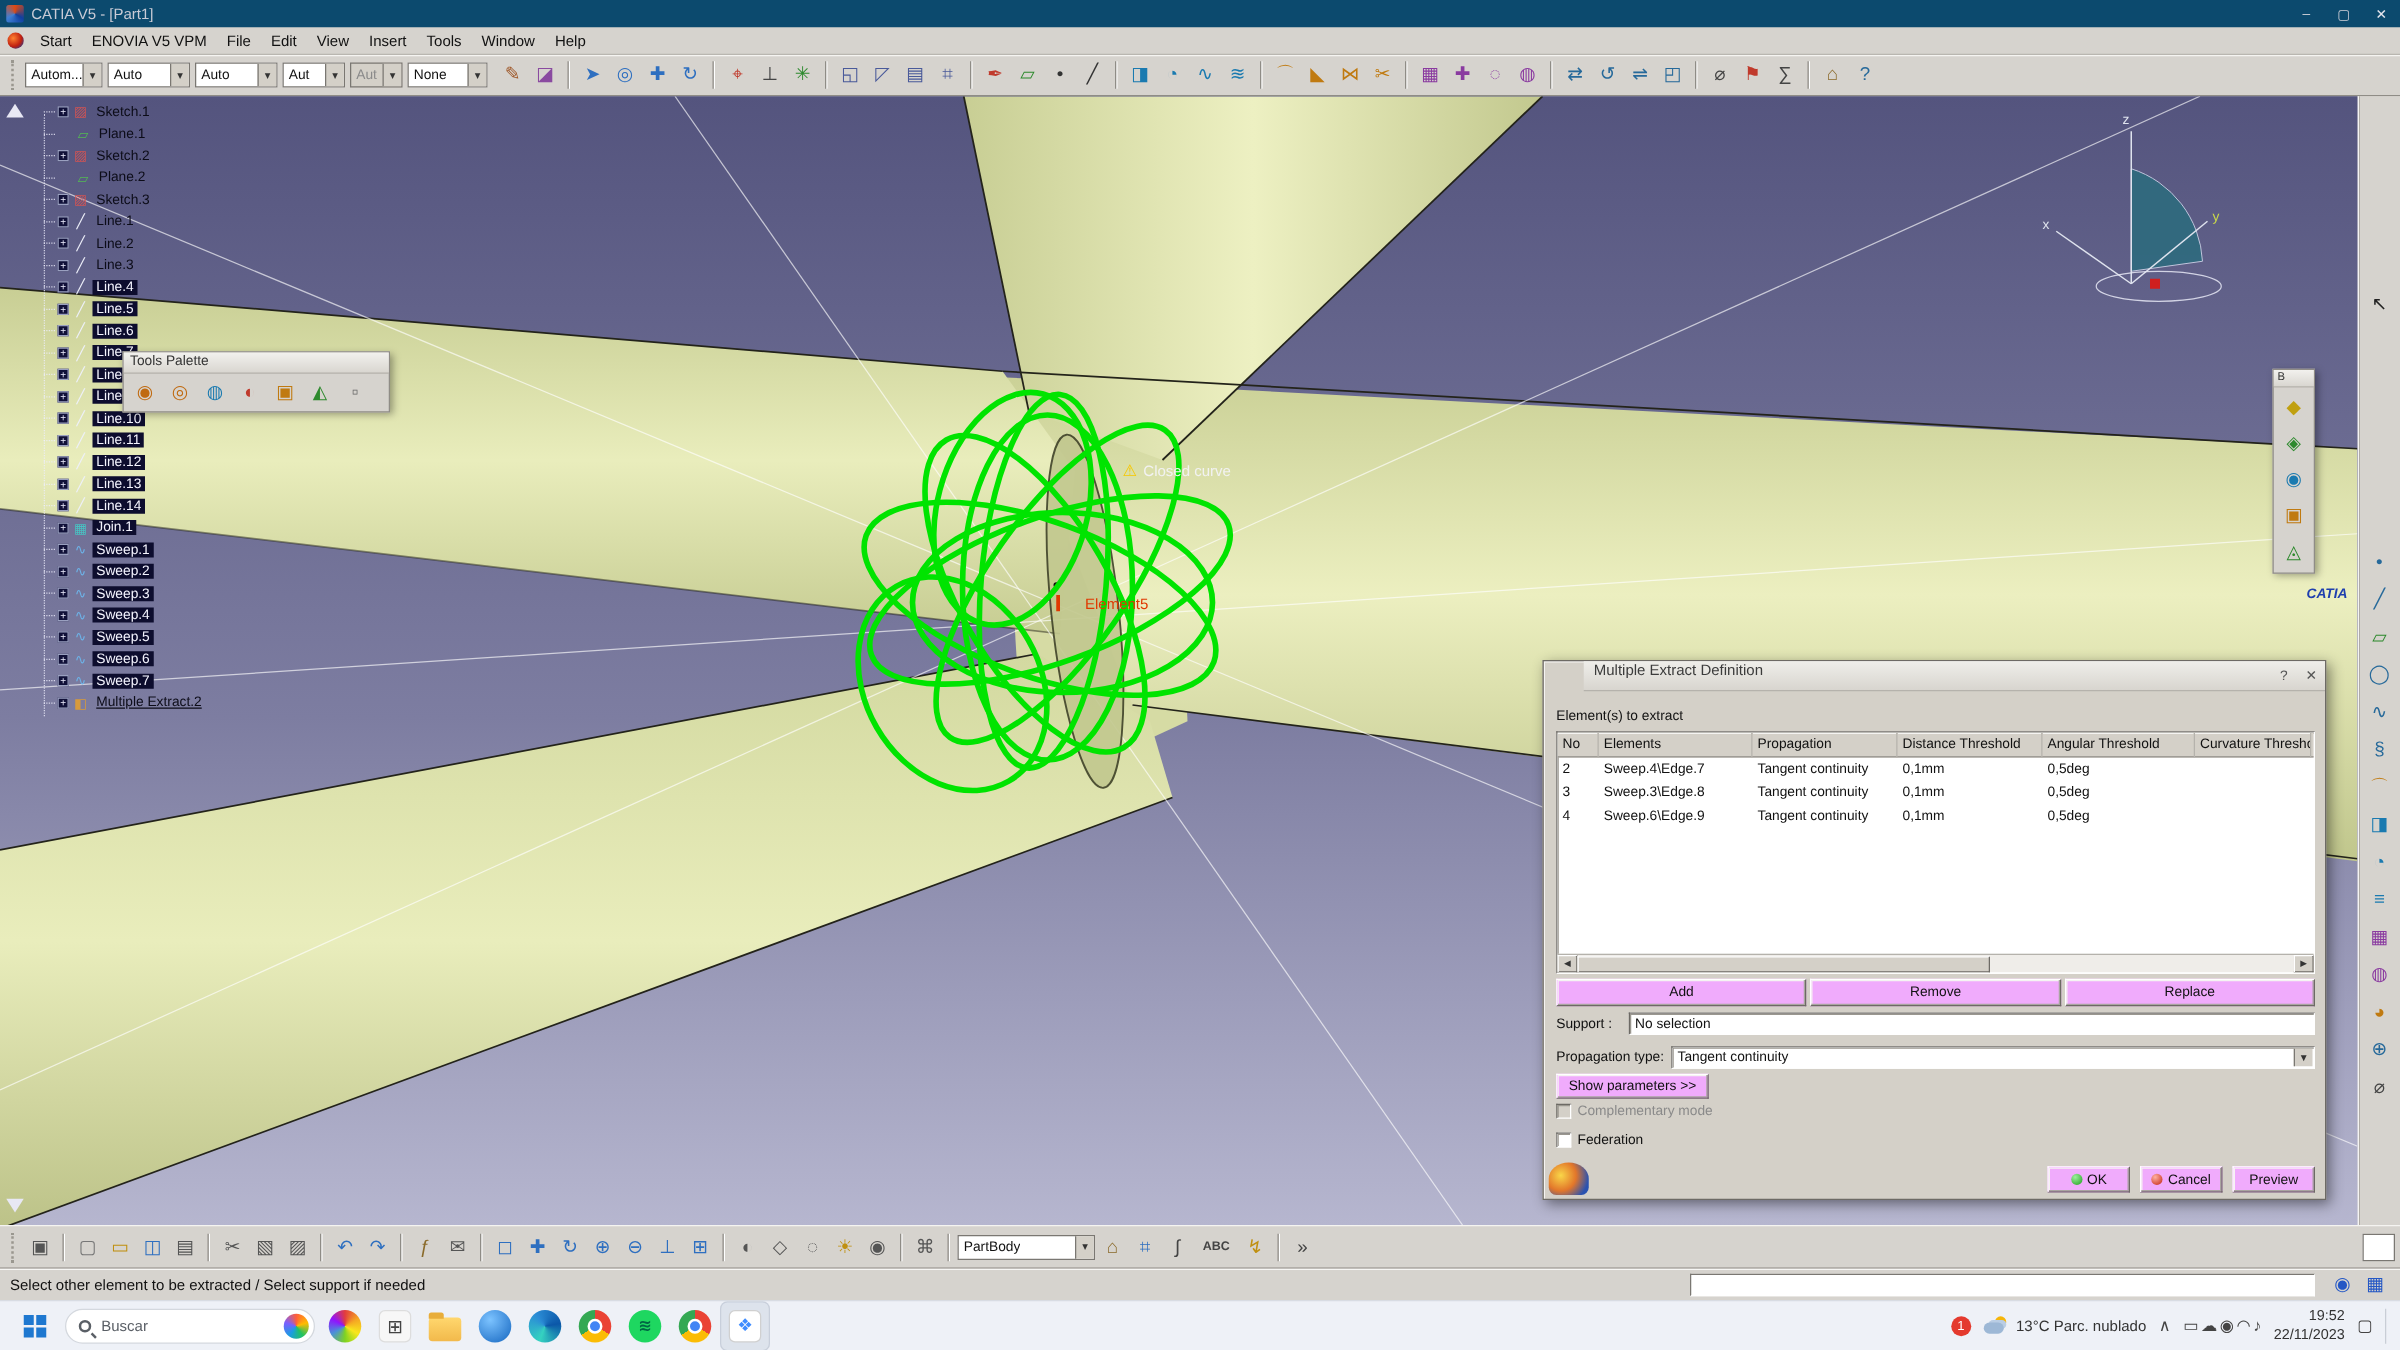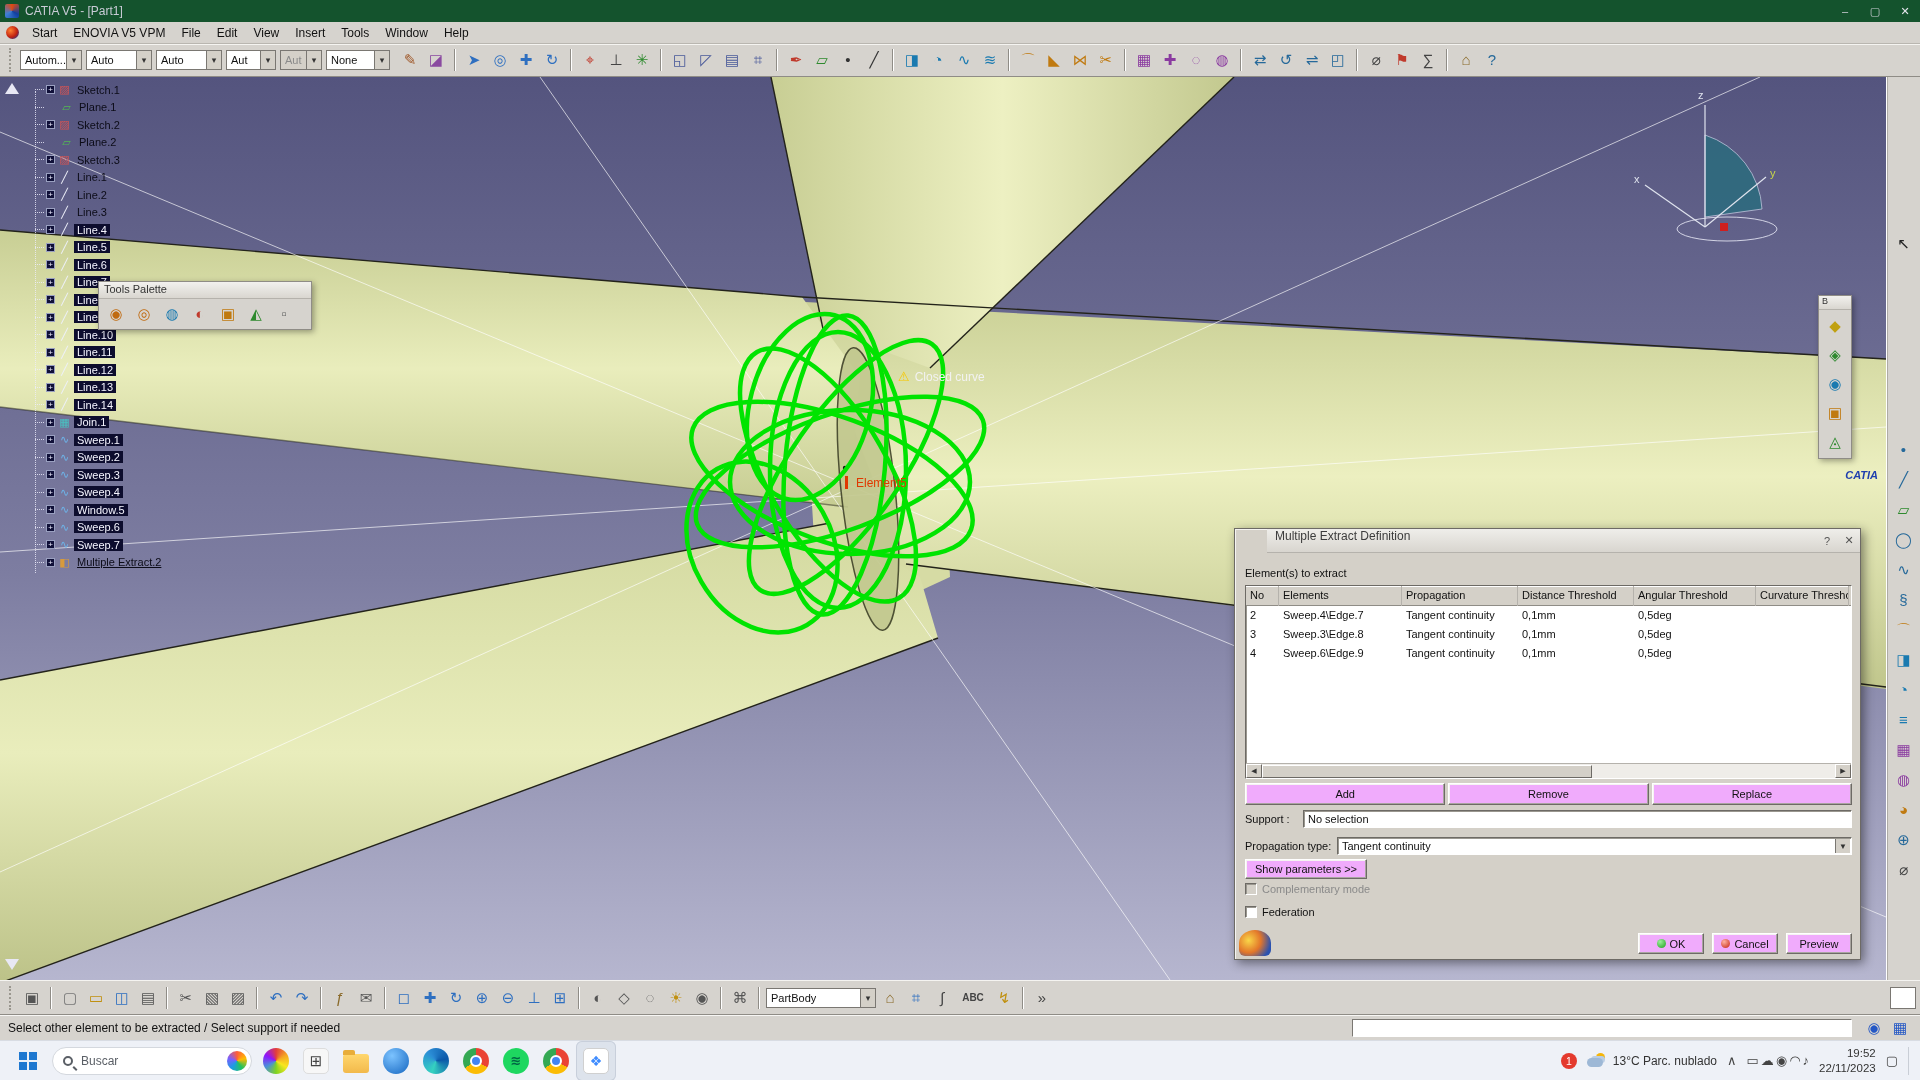--- a/index.html
+++ b/index.html
@@ -1,20 +1,20 @@
 <!DOCTYPE html>
 <html><head>
 <meta charset="utf-8">
 <style>
   html,body{margin:0;padding:0;background:#222;}
   *{box-sizing:border-box;font-family:"Liberation Sans","DejaVu Sans",sans-serif;}
   .app{position:relative;width:1920px;height:1080px;overflow:hidden;background:#d6d3ce;user-select:none;}
 
   
-  .titlebar{position:absolute;left:0;top:0;width:1920px;height:22px;background:#14532d;display:flex;align-items:center;color:#c9cbd6;font-size:12px;}
+  .titlebar{position:absolute;left:0;top:0;width:1920px;height:22px;background:#0c4a6e;display:flex;align-items:center;color:#c9cbd6;font-size:12px;}
   .catia-app-icon{width:14px;height:14px;margin:0 6px 0 5px;border-radius:2px;background:conic-gradient(#e04a10,#1040a0,#3f7fd4,#e04a10);}
   .win-controls{margin-left:auto;display:flex;height:100%;}
   .wbtn{width:30px;height:100%;display:flex;align-items:center;justify-content:center;font-size:11px;color:#cfd0d8;}
   .wbtn:last-child{color:#e6e6ee;}
 
   
   .menubar{position:absolute;left:0;top:22px;width:1920px;height:22px;background:#d6d3ce;border-bottom:1px solid #b9b6b0;display:flex;align-items:center;font-size:12px;color:#111;}
   .menu-logo{width:13px;height:13px;margin:0 5px 0 6px;border-radius:50%;background:radial-gradient(circle at 35% 35%,#ff8030,#c02010 55%,#123a9a 90%);}
   #menu-items{display:flex;align-items:center;height:100%;}
   .menu-item{padding:0 8px;height:100%;display:flex;align-items:center;}
@@ -53,21 +53,21 @@
   .tlabel{padding:0 3px;}
   .trow.sel .tlabel{background:#0d0d2e;color:#f5f5ff;}
   .trow.und .tlabel{text-decoration:underline;}
   .vp-arrow{position:absolute;left:5px;width:0;height:0;border-left:7px solid transparent;border-right:7px solid transparent;z-index:5;}
   .vp-arrow.top{top:6px;border-bottom:11px solid #e8e8f4;}
   .vp-arrow.bot{bottom:10px;border-top:11px solid #e8e8f4;}
 
   
   .closed-curve{position:absolute;left:898px;top:292px;display:flex;align-items:center;gap:5px;color:#f2f2f2;font-size:12px;z-index:4;}
   .warn{color:#f7c800;font-size:13px;}
-  .element5{position:absolute;left:845px;top:399px;display:flex;align-items:flex-start;gap:8px;color:#e03800;font-size:12px;z-index:4;}
+  .element5{position:absolute;left:845px;top:399px;display:flex;align-items:flex-start;gap:20px;color:#e03800;font-size:12px;z-index:4;}
   .redtick{width:3px;height:13px;background:#e03800;}
   .catia-wm{position:absolute;right:8px;top:392px;color:#1f3fae;font-style:italic;font-weight:bold;font-size:11px;z-index:4;}
 
   
   .palette{position:absolute;background:#d6d3ce;border:1px solid #8f8c86;box-shadow:2px 2px 6px rgba(0,0,0,.35);z-index:6;}
   .tools-palette{left:98px;top:204px;width:214px;}
   .pal-title{height:17px;background:linear-gradient(#f2f1ee,#d9d6d0);border-bottom:1px solid #b5b2ac;font-size:11px;color:#333;padding:1px 5px;}
   .pal-icons{display:flex;align-items:center;gap:4px;padding:3px 5px;}
   .mini-palette{left:1818px;top:218px;width:34px;}
   .mini-palette .pal-title{height:14px;font-size:9px;padding:0 3px;}
@@ -463,21 +463,21 @@
             <span class="tlabel">Sweep.3</span>
           </div>
           <div class="trow sel">
             <span class="exp">+</span>
             <span class="ticon" style="color: rgb(109, 179, 232);">∿</span>
             <span class="tlabel">Sweep.4</span>
           </div>
           <div class="trow sel">
             <span class="exp">+</span>
             <span class="ticon" style="color: rgb(109, 179, 232);">∿</span>
-            <span class="tlabel">Window.5</span>
+            <span class="tlabel">Sweep.5</span>
           </div>
           <div class="trow sel">
             <span class="exp">+</span>
             <span class="ticon" style="color: rgb(109, 179, 232);">∿</span>
             <span class="tlabel">Sweep.6</span>
           </div>
           <div class="trow sel">
             <span class="exp">+</span>
             <span class="ticon" style="color: rgb(109, 179, 232);">∿</span>
             <span class="tlabel">Sweep.7</span>

